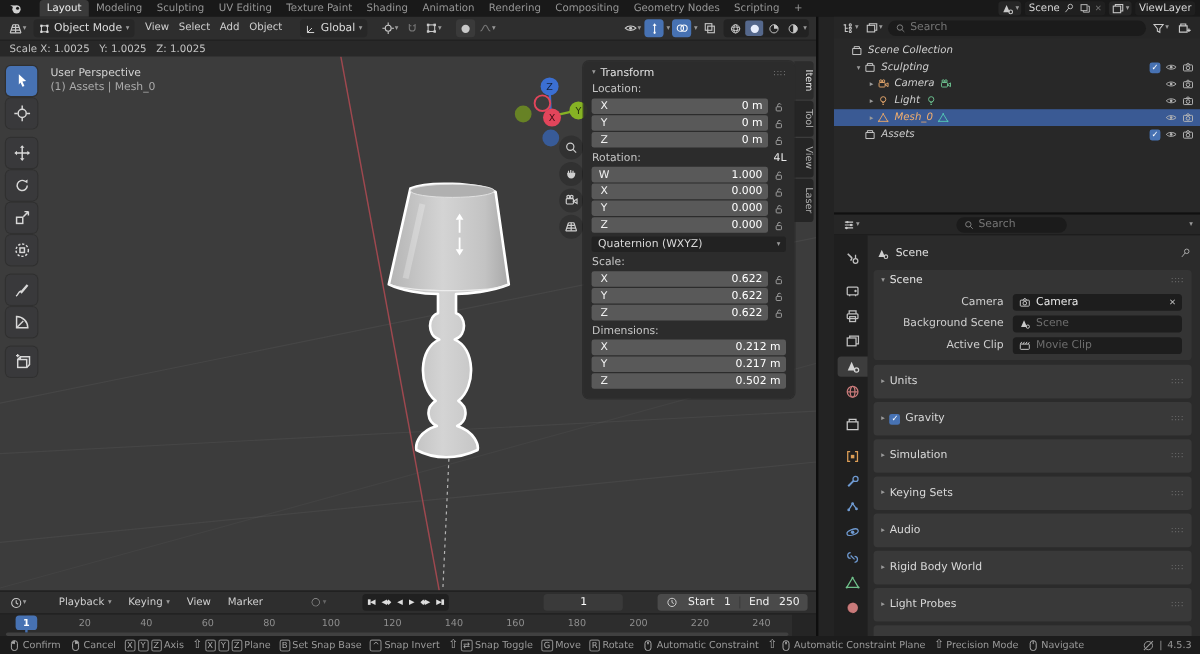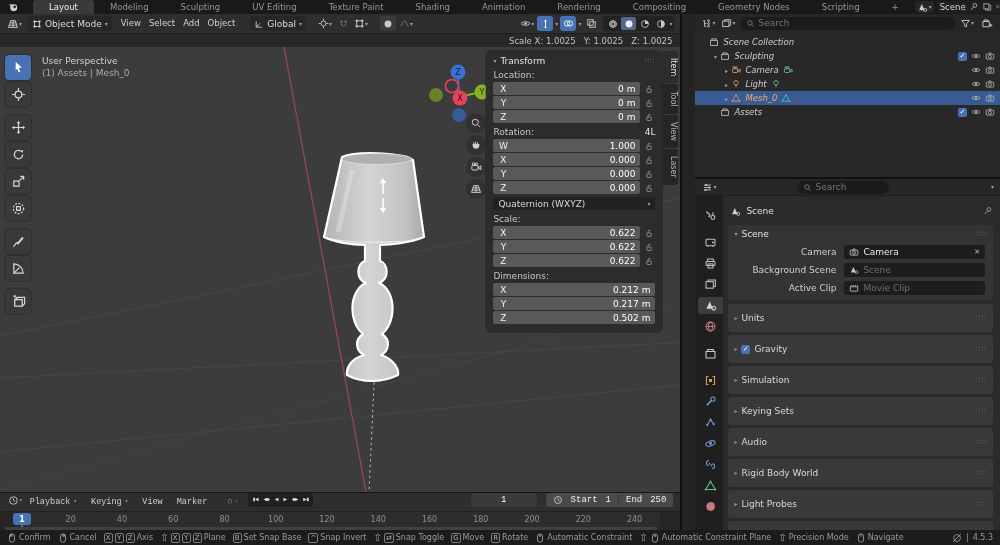--- a/index.html
+++ b/index.html
@@ -7,42 +7,42 @@
   .app{width:1000px;height:545px;background:#232323;font-family:"DejaVu Sans",sans-serif;
        font-size:9px;color:#d4d4d4;display:flex;flex-direction:column;overflow:hidden;position:relative;}
   .ic{display:inline-block;vertical-align:middle;flex:none;}
   svg.ic{stroke:currentColor;fill:none;stroke-width:1.3;}
   .chv{font-size:6px;color:#9a9a9a;line-height:1;}
   
   .topbar{height:14px;background:#191919;display:flex;align-items:flex-end;padding:0 4px;flex:none;}
   .logo{width:14px;height:12px;color:#cfcfcf;margin:0 3px 1px 2px;}
   .menu{padding:0 6px;line-height:13px;color:#cfcfcf;font-size:8.5px;}
   .wtabs{display:flex;margin-left:10px;align-items:flex-end;}
-  .wtab{padding:0 16px;line-height:14px;color:#969696;font-size:8.5px;white-space:nowrap;}
+  .wtab{padding:0 6px;line-height:14px;color:#969696;font-size:8.5px;white-space:nowrap;}
   .wtab.active{background:#3a3a3a;color:#ececec;border-radius:3px 3px 0 0;}
   .wtab.add{color:#9a9a9a;}
   .tb-right{margin-left:auto;display:flex;align-items:center;gap:3px;margin-bottom:1px;}
   .tbw{display:flex;align-items:center;background:#1f1f1f;border-radius:3px;height:12px;padding:0 3px;gap:3px;font-size:8.5px;color:#d8d8d8;}
   .tbw .nm{max-width:58px;overflow:hidden;white-space:nowrap;}
   .tbw .x{color:#6f6f6f;font-size:7px;}
   .tbico{display:flex;align-items:center;gap:1px;background:#262626;border-radius:3px;height:12px;padding:0 2px;color:#c9c9c9;}
   
   .main{flex:1;display:flex;min-height:0;}
   .col-left{width:690px;display:flex;flex-direction:column;border-right:2px solid #0e0e0e;}
   .vph{height:20px;background:#2e2e2e;display:flex;align-items:center;gap:5px;padding:0 6px;border-bottom:1px solid #1f1f1f;flex:none;}
   .vph .menu{padding:0 4px;}
   .hdrop{display:flex;align-items:center;gap:3px;background:#272727;border-radius:3px;height:15px;padding:0 4px;color:#dcdcdc;}
   .hgrp{display:flex;align-items:center;gap:2px;margin-left:6px;}
   .hbtn{min-width:16px;height:15px;border-radius:3px;display:flex;align-items:center;justify-content:center;color:#c9c9c9;padding:0 1px;}
   .hbtn.blue{background:#4772b3;color:#fff;}
   .hbtn.dim{color:#777;}
   .shgrp{display:flex;align-items:center;background:#222;border-radius:3px;height:15px;padding:0 2px;gap:1px;margin-left:2px;}
   .shbtn{width:15px;height:13px;border-radius:2px;display:flex;align-items:center;justify-content:center;color:#c9c9c9;}
   .shbtn.active{background:#55688c;color:#eef2fa;}
-  .xfbar{height:13px;background:#282828;display:flex;align-items:center;padding:0 8px;color:#c3c3c3;font-size:8.5px;white-space:pre;flex:none;justify-content:flex-end;}
+  .xfbar{height:13px;background:#282828;display:flex;align-items:center;padding:0 8px;color:#c3c3c3;font-size:8.5px;white-space:pre;flex:none;}
   
   .viewport{flex:1;position:relative;background:#3c3c3c;overflow:hidden;}
   .scene{position:absolute;inset:0;}
   .vplabels{position:absolute;left:42px;top:8px;line-height:12px;color:#d2d2d2;}
   .vplabels .sub{color:#ababab;}
   .tools{position:absolute;left:5px;top:8px;display:flex;flex-direction:column;gap:2px;}
   .tool{width:26px;height:25px;background:#39393bdd;border-radius:4px;display:flex;align-items:center;justify-content:center;color:#d8d8d8;box-shadow:0 0 0 1px #00000033;}
   .tool.active{background:#4772b3;color:#fff;}
   .tool.gap{margin-top:6px;}
   .gizmo{position:absolute;left:424px;top:8px;}
@@ -58,21 +58,21 @@
   .xfield{flex:1;display:flex;background:#595959;border-radius:2px;height:13px;align-items:center;color:#fff;}
   .xfield .axis{width:20px;text-align:center;color:#f0f0f0;}
   .xfield .val{flex:1;text-align:right;padding-right:5px;}
   .lockbox{width:12px;display:flex;justify-content:center;color:#9e9e9e;}
   .xdrop{background:#222;border-radius:2px;height:13px;display:flex;align-items:center;padding:0 5px;margin:3px 0 1px 0;color:#d8d8d8;justify-content:space-between;}
   .ntabs{position:absolute;top:4px;right:0px;width:18px;display:flex;flex-direction:column;gap:1px;}
   .ntab{writing-mode:vertical-rl;background:#232323e8;color:#b2b2b2;font-size:8px;padding:7px 0;width:16px;text-align:center;border-radius:0 3px 3px 0;}
   .ntab.active{background:#2b2b2bf2;color:#e8e8e8;}
   
   .timeline{height:38px;flex:none;display:flex;flex-direction:column;border-top:1px solid #161616;}
-  .tlh{height:19px;background:#2e2e2e;display:flex;gap:4px;padding:0 7px;border-bottom:1px solid #202020;font-family:Liberation Mono, monospace;}
+  .tlh{height:19px;background:#2e2e2e;display:flex;align-items:center;gap:24px;padding:0 7px;border-bottom:1px solid #202020;}
   .tlh .menu{padding:0 2px;display:flex;align-items:center;gap:3px;}
   .pbgrp{display:flex;align-items:center;background:#202020;border-radius:3px;height:14px;padding:0 3px;gap:4px;margin-left:6px;}
   .pbtn{color:#dedede;font-size:6px;letter-spacing:-1px;line-height:1;padding:0 1px;}
   .autokey{display:flex;align-items:center;gap:2px;color:#9a9a9a;margin-left:14px;}
   .framefield{margin-left:auto;width:66px;height:14px;background:#3a3a3a;border-radius:3px;color:#fff;display:flex;align-items:center;justify-content:center;}
   .segrp{display:flex;align-items:center;background:#4a4a4a;border-radius:3px;height:14px;margin-left:5px;color:#efefef;}
   .sefield{display:flex;align-items:center;gap:8px;padding:0 7px;}
   .sefield + .sefield{border-left:1px solid #3c3c3c;}
   .ruler{flex:1;background:#252525;position:relative;overflow:hidden;}
   .inrange{position:absolute;left:22px;width:638px;top:0;bottom:0;background:#2d2d2d;}

